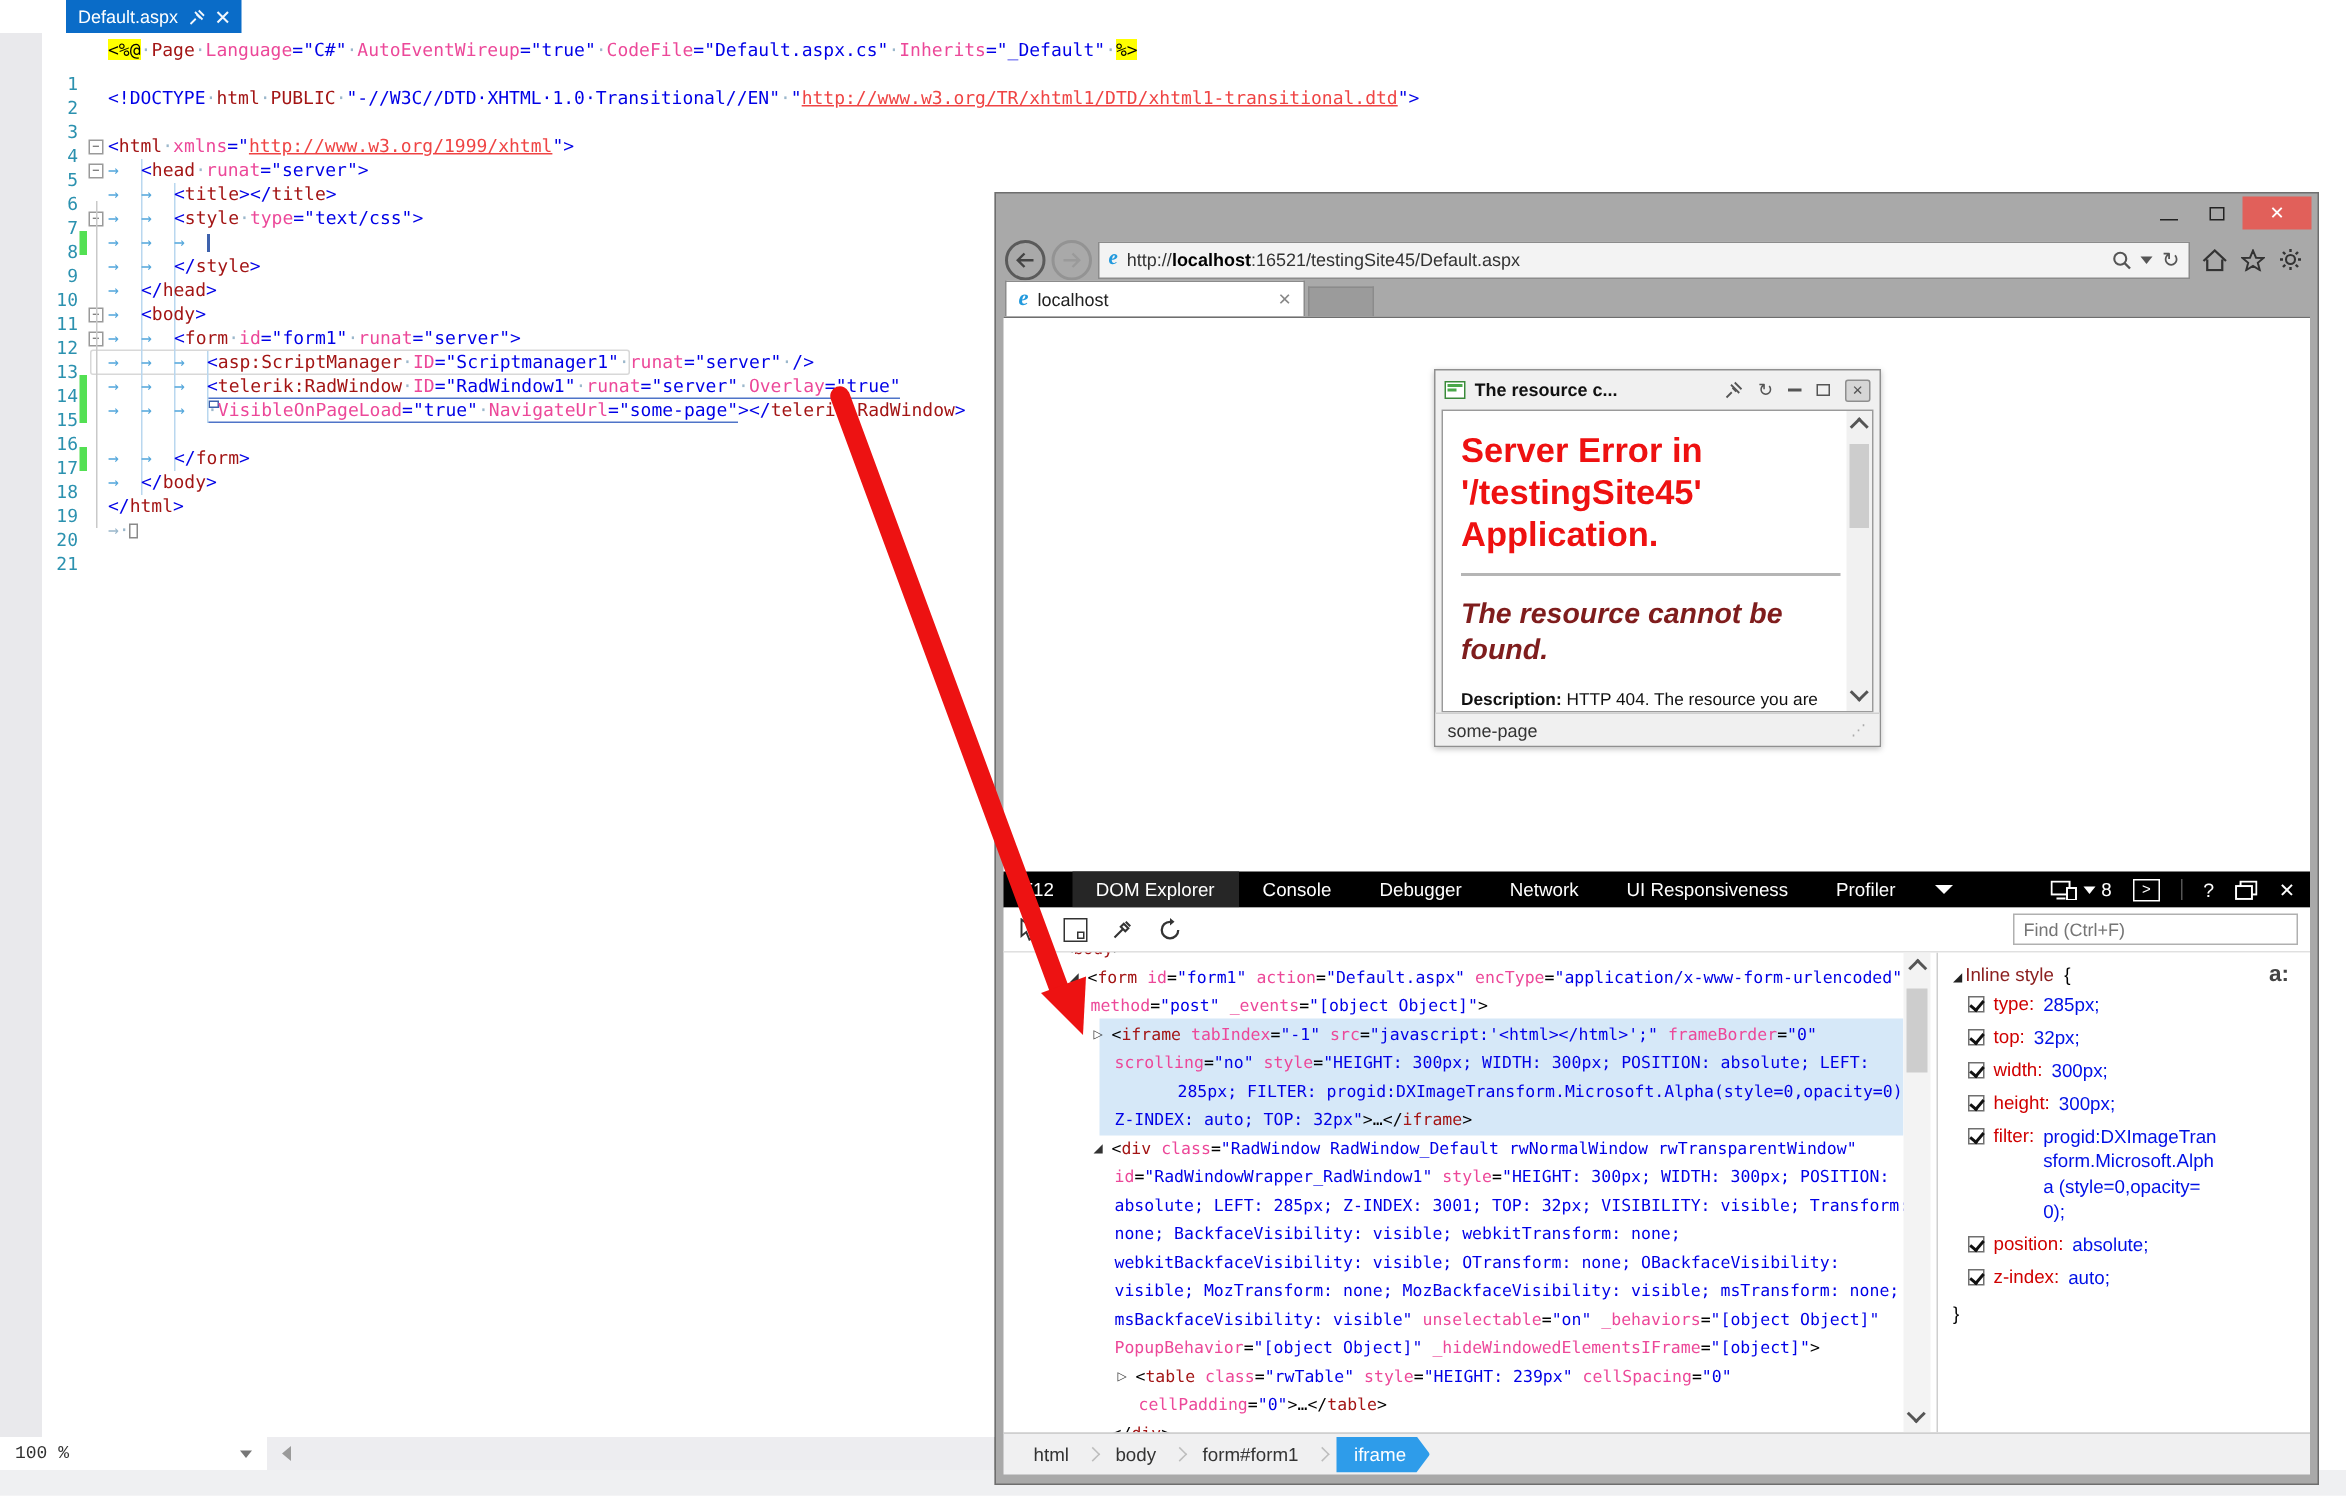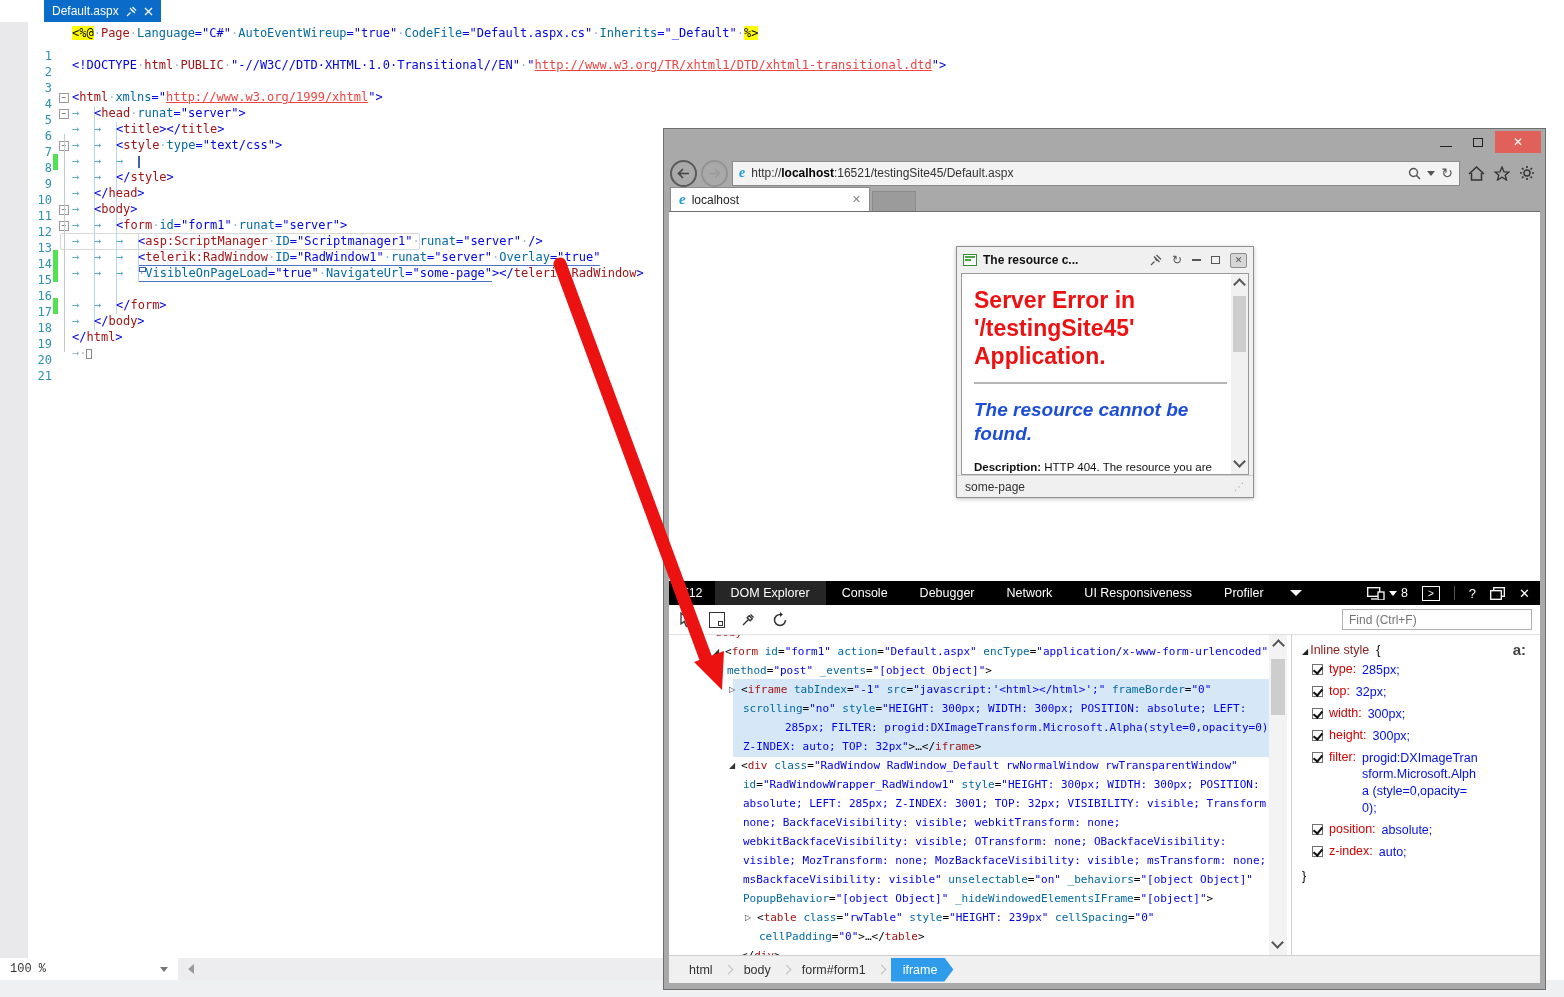--- a/index.html
+++ b/index.html
@@ -18,21 +18,21 @@
   .line-numbers div { position:absolute; width:24px; text-align:right; color:#2b91af;
             font:12px "DejaVu Sans Mono", monospace; height:16px; line-height:16px; }
   .chg { position:absolute; left:53px; width:5px; background:#53e053; }
   .foldbox { position:absolute; left:59px; width:10px; height:10px; border:1px solid #9a9a9a;
             background:#fff; color:#555; font:8px/8px "DejaVu Sans Mono",monospace; text-align:center; }
   .outline-line { position:absolute; left:64px; width:1px; background:#c9c9c9; }
   .iguide { position:absolute; width:1px; background:#b9d7ef; }
   .code-line { position:absolute; left:72px; height:16px; line-height:16px; white-space:pre;
             font:12px "DejaVu Sans Mono", monospace; color:#000; }
   .ind { display:inline-block; width:22px; color:#56a8dc; }
-  .cs-d { color:#0000e6; } .cs-t { color:#a31515; } .cs-a { color:#0369a1; }
+  .cs-d { color:#0000e6; } .cs-t { color:#a31515; } .cs-a { color:#ec4899; }
   .cs-v { color:#0000e6; } .cs-w { color:#9cb8cc; }
   .cs-l { color:#ef4444; text-decoration:underline; }
   .cs-dir { background:#ffff00; color:#000; }
   .cs-bar { display:inline-block; width:2px; height:12px; background:#3e62ad; vertical-align:middle; }
   .cs-eof { display:inline-block; width:6px; height:10px; border:1px solid #8a8a8a; vertical-align:middle; }
   .stmt-box { position:absolute; border:1px solid #d8d8d8; border-radius:2px; }
   .blue-ul { position:absolute; height:1px; background:#4f74c8; }
   .smart-tag { position:absolute; width:7px; height:5px; border:1px solid #3e62ad; }
 
   .vs-bottombar { position:absolute; left:0; bottom:17px; height:22px; width:663px; background:#000000;font-family:Liberation Mono, monospace; }
@@ -72,21 +72,21 @@
   .dlg-title .t { font-size:12px; font-weight:bold; color:#111; flex:1; white-space:nowrap; overflow:hidden; }
   .dlg-btns { display:flex; align-items:center; gap:10px; color:#444; }
   .dlg-max { width:9px; height:8px; border:1px solid #555; }
   .dlg-min { width:9px; height:2px; background:#555; }
   .dlg-close { width:17px; height:15px; background:#d6d6d6; border:1px solid #8e8e8e; border-radius:2px;
             color:#555; font-size:9px; display:flex; align-items:center; justify-content:center; }
   .dlg-body { position:absolute; left:4px; right:4px; top:26px; bottom:22px; background:#fff; border:1px solid #9a9a9a; overflow:hidden; }
   .dlg-inner { position:absolute; left:0; right:17px; top:0; bottom:0; padding:12px 4px 0 12px; }
   .err-h1 { color:#ee1111; font-size:23px; font-weight:bold; line-height:1.22; }
   .err-hr { height:2px; background:#b5b5b5; margin:12px 0 14px 0; }
-  .err-h2 { color:#1d4ed8; font-size:19px; font-weight:bold; font-style:italic; line-height:1.25; }
+  .err-h2 { color:#7f1d1d; font-size:19px; font-weight:bold; font-style:italic; line-height:1.25; }
   .err-p { margin-top:14px; font-size:11.5px; color:#111; line-height:1.3; }
   .dlg-scroll { position:absolute; right:0; top:0; bottom:0; width:17px; background:#f1f1f1; }
   .chev { width:9px; height:9px; border-right:2px solid #555; border-bottom:2px solid #555; margin:0 auto; }
   .chev.up { transform:rotate(-135deg); margin-top:6px; }
   .chev.down { transform:rotate(45deg); position:absolute; bottom:8px; left:4px; }
   .dlg-thumb { position:absolute; top:22px; left:2px; width:13px; height:56px; background:#cdcdcd; }
   .dlg-status { position:absolute; left:0; right:0; bottom:0; height:22px; background:#f0f0f0; border-top:1px solid #cfcfcf;
             display:flex; align-items:center; padding:0 8px; font-size:12px; color:#333; }
   .grip { margin-left:auto; color:#aaa; font-size:10px; letter-spacing:1px; }
 

